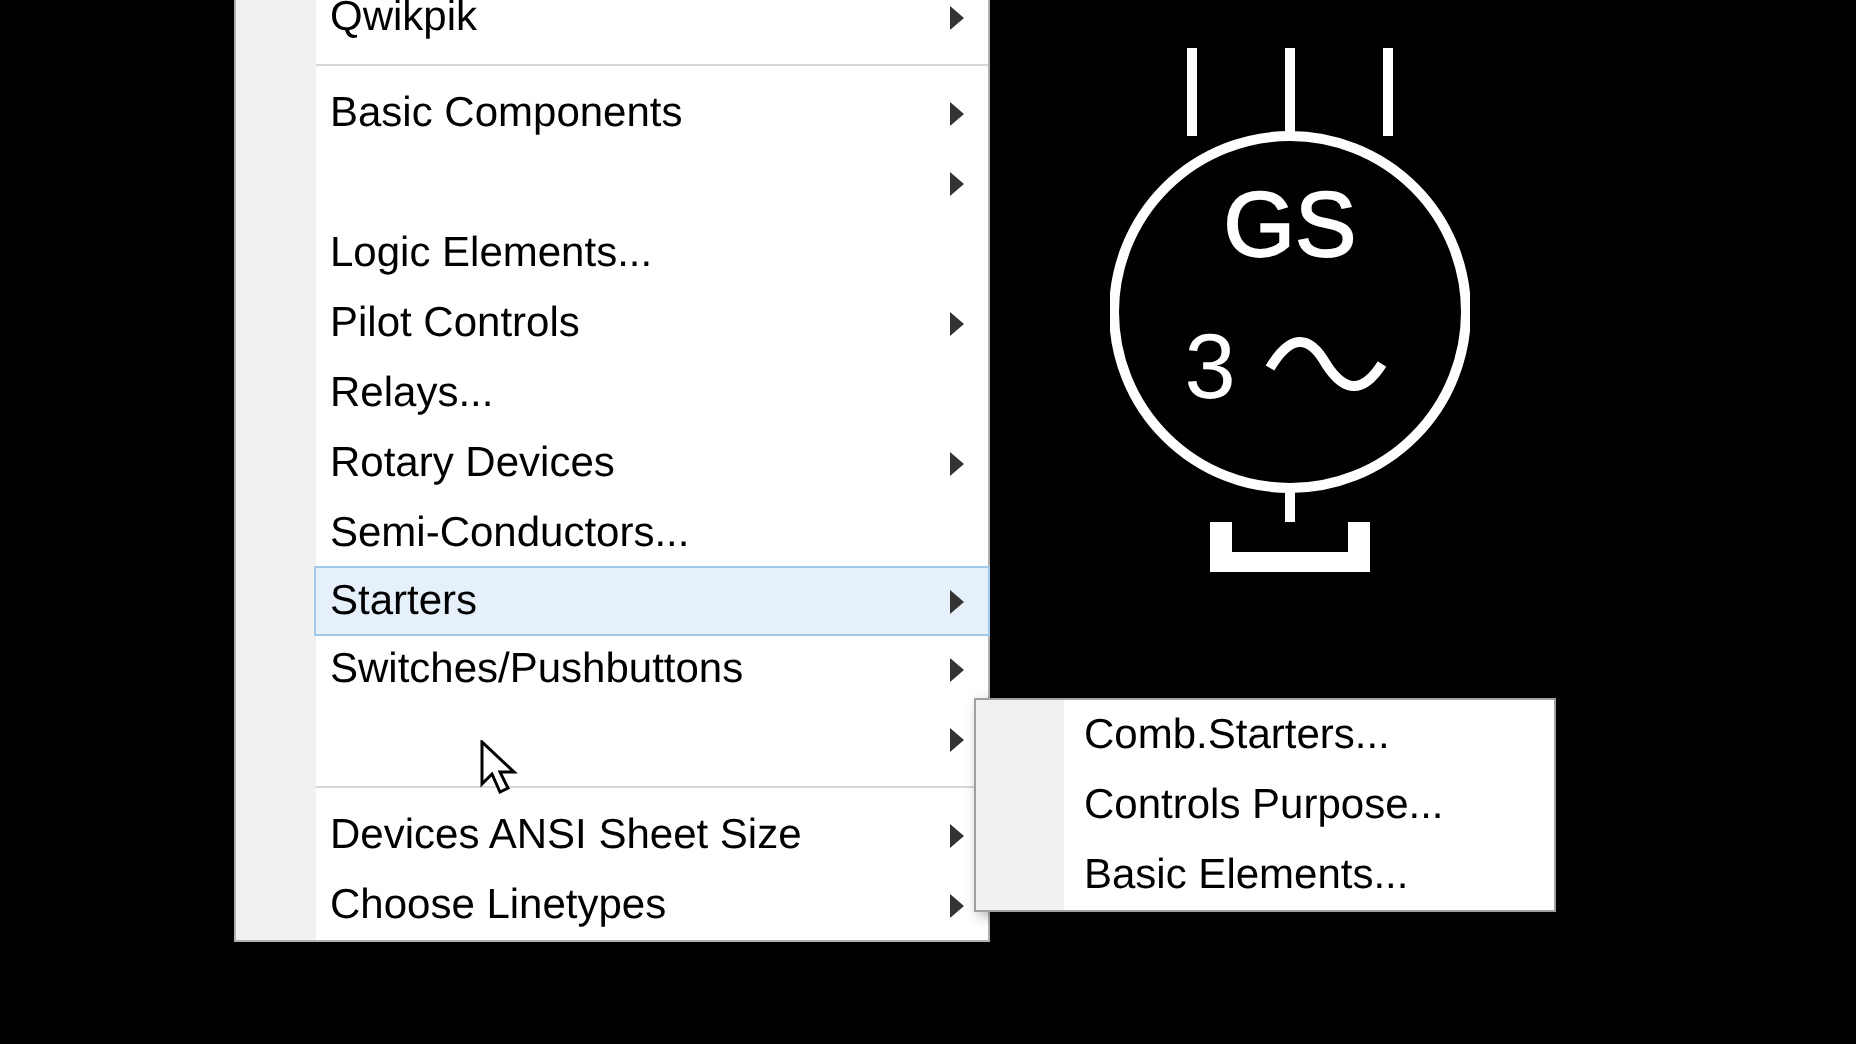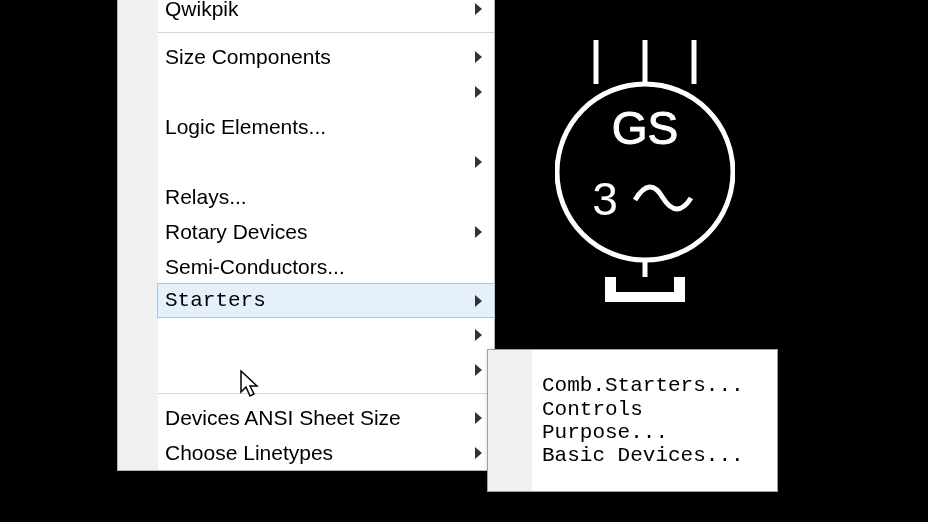--- a/index.html
+++ b/index.html
@@ -32,21 +32,20 @@
       padding-left: 7px;
       padding-right: 28px;
       position: relative;
       cursor: default;
       color: #000;
     }
     .menu-item.highlighted {
       background: #e6f0fa;
       border: 1px solid #a2c8ea;
       margin: -1px;
-      font-family: Liberation Mono, monospace;
     }
     .menu-separator {
       height: 1px;
       background: #d6d6d6;
       margin: 6px 0 6px 0;
     }
     .arrow {
       position: absolute;
       right: 12px;
       top: 50%;
@@ -60,83 +59,84 @@
     .submenu {
       position: absolute;
       left: 487px;
       top: 349px;
       width: 291px;
       background: #fff;
       border: 1px solid #a0a0a0;
       box-shadow: 2px 2px 6px rgba(0,0,0,0.3);
     }
     .submenu-inner {
-      padding: 18px 0;
+      padding: 0 0;
       border-left: 44px solid #f1f1f1;
-      font-family: Liberation Mono, monospace;
     }
     .submenu .menu-item {
       height: 35px;
       padding-left: 10px;
     }
     .cursor {
       position: absolute;
       left: 240px;
       top: 370px;
       width: 22px;
       height: 30px;
       pointer-events: none;
       z-index: 1000;
     }
     .symbol-preview {
       position: absolute;
       left: 555px;
-      top: 40px;
+      top: 24px;
       width: 180px;
       height: 280px;
     }
   </style>
 </head>
 <body>
 
 <div class="menu">
   <div class="menu-inner" id="menu-inner">
       <div class="menu-item">
         <span>Qwikpik</span>
         <div class="arrow"></div>
       </div>
       <div class="menu-separator"></div>
       <div class="menu-item">
-        <span>Size Components</span>
+        <span>Basic Components</span>
         <div class="arrow"></div>
       </div>
       <div class="menu-item">
         <div class="arrow"></div>
       </div>
       <div class="menu-item">
         <span>Logic Elements...</span>
       </div>
       <div class="menu-item">
+        <span>Pilot Controls</span>
         <div class="arrow"></div>
       </div>
       <div class="menu-item">
         <span>Relays...</span>
       </div>
       <div class="menu-item">
         <span>Rotary Devices</span>
         <div class="arrow"></div>
       </div>
       <div class="menu-item">
         <span>Semi-Conductors...</span>
       </div>
       <div class="menu-item highlighted">
         <span>Starters</span>
         <div class="arrow"></div>
       </div>
       <div class="menu-item">
+        <span>Switches/Pushbuttons</span>
         <div class="arrow"></div>
       </div>
       <div class="menu-item">
         <div class="arrow"></div>
       </div>
       <div class="menu-separator"></div>
       <div class="menu-item">
         <span>Devices ANSI Sheet Size</span>
         <div class="arrow"></div>
       </div>
@@ -149,21 +149,21 @@
 
 <div class="submenu">
   <div class="submenu-inner" id="submenu-inner">
       <div class="menu-item">
         <span>Comb.Starters...</span>
       </div>
       <div class="menu-item">
         <span>Controls Purpose...</span>
       </div>
       <div class="menu-item">
-        <span>Basic Devices...</span>
+        <span>Basic Elements...</span>
       </div>
     </div>
 </div>
 
 <div class="symbol-preview">
   <svg viewBox="0 0 180 280" width="180" height="280">
 
     <line x1="41" y1="0" x2="41" y2="44" stroke="#fff" stroke-width="5"></line>
     <line x1="90" y1="0" x2="90" y2="44" stroke="#fff" stroke-width="5"></line>
     <line x1="139" y1="0" x2="139" y2="44" stroke="#fff" stroke-width="5"></line>

